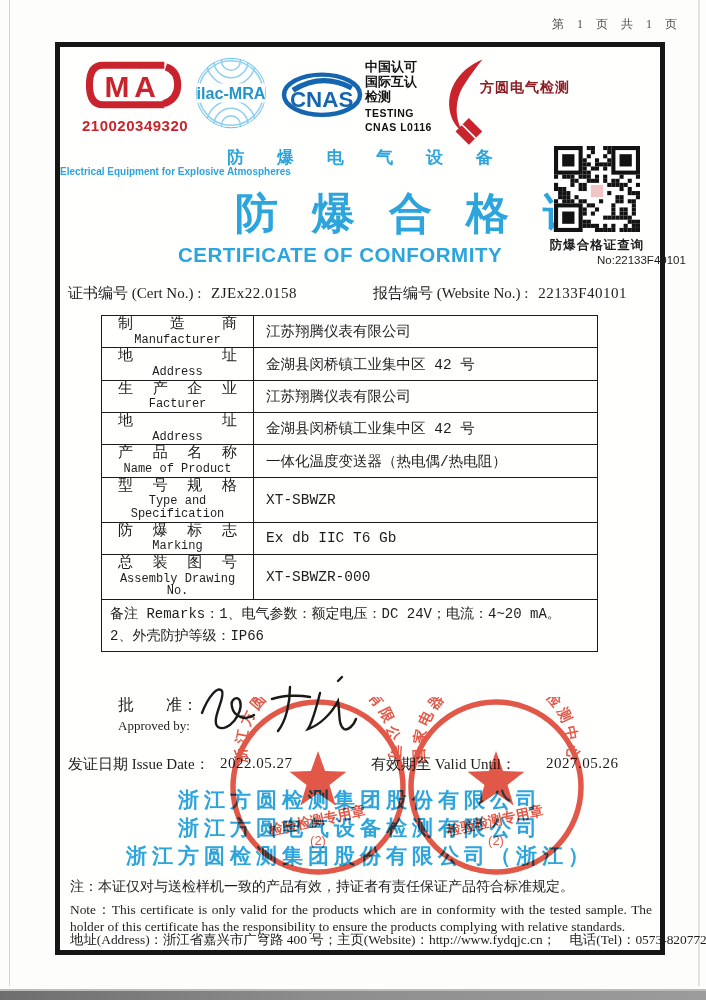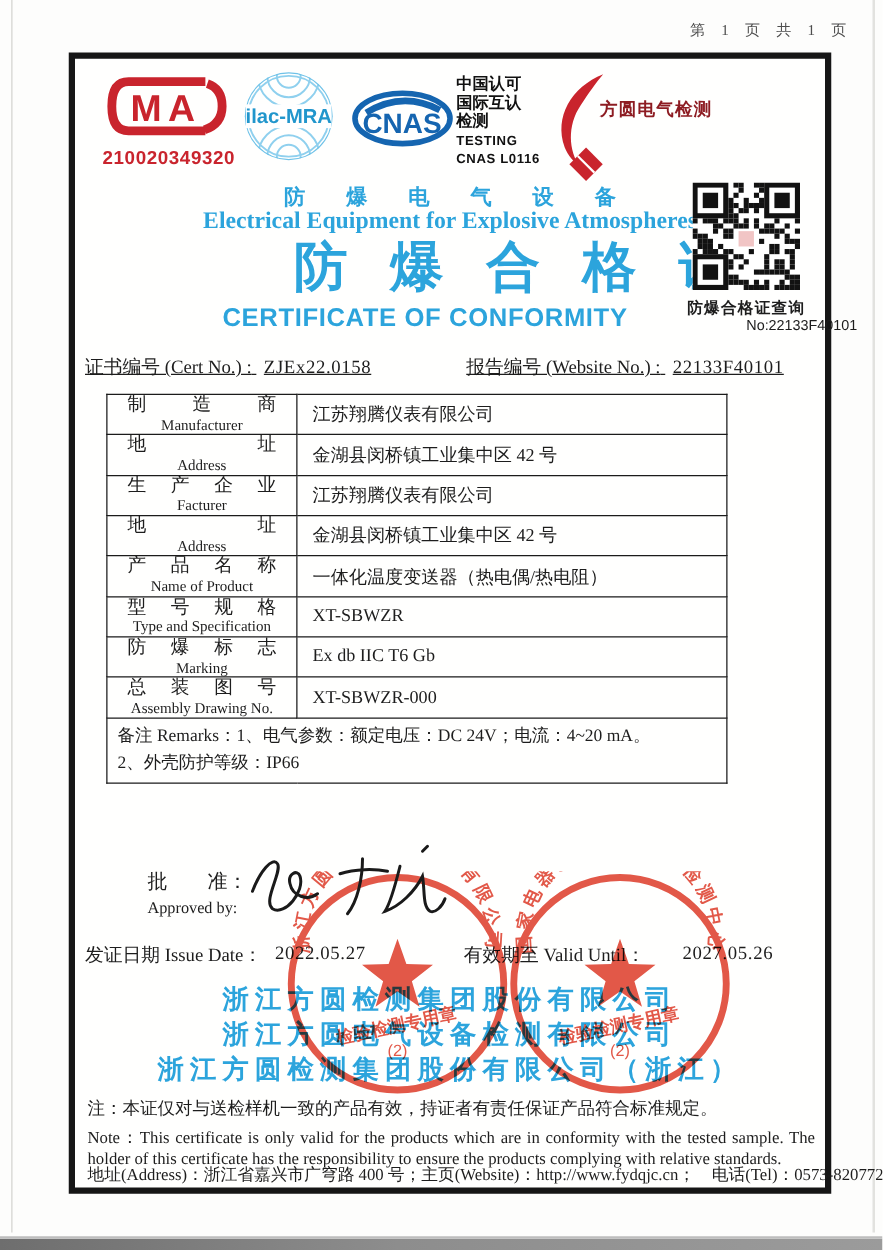--- a/index.html
+++ b/index.html
@@ -30,41 +30,41 @@
   .cnas-text{left:305px;top:13px;font-family:"Liberation Sans","DejaVu Sans",sans-serif;line-height:1.15;}
   .cnas-text .zh{font-size:13px;font-weight:bold;color:#111;}
   .cnas-text .en{font-size:10.5px;font-weight:bold;color:#111;margin-top:2px;letter-spacing:.5px;}
   .fy-logo{left:378px;top:8px;}
   .fy-text{left:420px;top:32px;font-size:14px;color:#8d1c22;font-weight:bold;letter-spacing:1px;
     font-family:"Liberation Sans","DejaVu Sans",sans-serif;}
 
   
   .title-zh{position:absolute;left:0;top:99px;width:600px;text-align:center;color:var(--blue);
     font-family:"Liberation Sans","DejaVu Sans",sans-serif;font-weight:bold;font-size:17px;letter-spacing:14px;text-indent:14px;}
-  .title-en{position:absolute;left:0;top:119px;width:600px;text-align:center;color:var(--blue);
-    font-family:Liberation Serif, serif;font-weight:bold;font-size:19px;}
+  .title-en{position:absolute;left:0;top:119px;width:600px;text-align:left;color:var(--blue);
+    font-family:Liberation Sans, sans-serif;font-weight:bold;font-size:10px;}
   .cert-title-zh{position:absolute;left:0;top:138px;width:560px;text-align:right;color:var(--blue);
     font-family:"Liberation Sans","DejaVu Sans",sans-serif;font-weight:bold;font-size:43px;letter-spacing:34px;text-indent:34px;}
   .cert-title-en{position:absolute;left:0;top:196px;width:560px;text-align:center;color:var(--blue);
     font-family:"Liberation Sans","DejaVu Sans",sans-serif;font-weight:bold;font-size:20.5px;letter-spacing:.5px;}
 
   
   .qr-block{position:absolute;left:489px;top:99px;width:96px;text-align:center;}
   .qr-caption{font-size:12.5px;font-weight:bold;letter-spacing:1px;margin-top:1px;}
   .qr-no{font-size:11.5px;font-family:"Liberation Sans","DejaVu Sans",sans-serif;margin-left:48px;}
 
   
   .numbers-row{position:absolute;left:8px;top:237px;width:590px;font-size:15px;}
-  .numbers-row .grp{position:absolute;white-space:nowrap;text-decoration:underline;}
+  .numbers-row .grp{position:absolute;white-space:nowrap;}
   .grp-cert{left:0;}
   .grp-report{left:305px;}
   .num-val{padding-left:6px;letter-spacing:.5px;}
 
   
-  table.product{position:absolute;left:25px;top:268px;width:497px;border-collapse:collapse;}
+  table.product{position:absolute;left:41px;top:268px;width:497px;border-collapse:collapse;font-family:Liberation Mono, monospace;}
   table.product td{border:1.6px solid #1b1b1b;vertical-align:middle;}
   td.lbl{width:152px;height:30px;padding:1px 16px;}
   td.lbl .zh{font-size:15px;text-align:justify;text-align-last:justify;line-height:1.05;}
   td.lbl .en{font-size:12px;text-align:center;line-height:1.05;margin-top:1px;}
   td.val{padding:1px 12px;font-size:14.5px;}
   td.statement{padding:4px 8px 4px 8px;font-size:14px;line-height:1.28;}
   td.statement .en{font-size:13.8px;text-align:justify;}
   td.remarks{padding:4px 8px;font-size:14px;line-height:1.55;}
 
   

